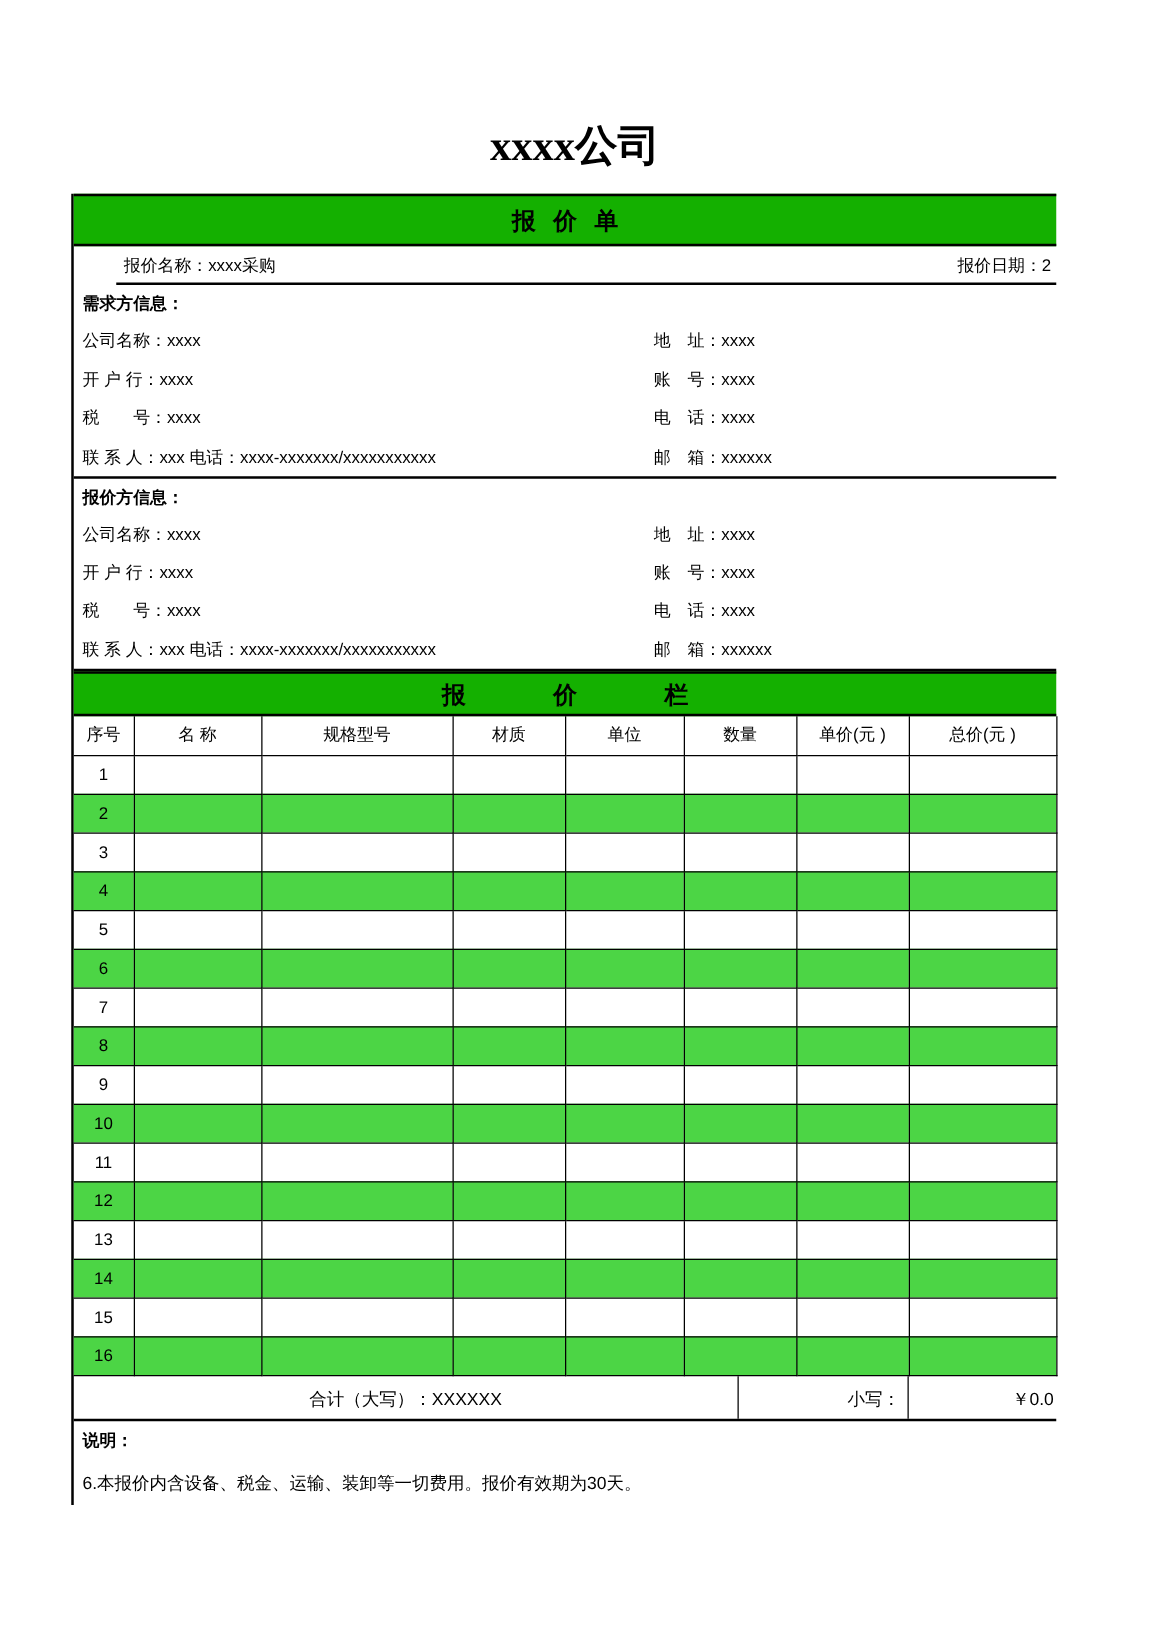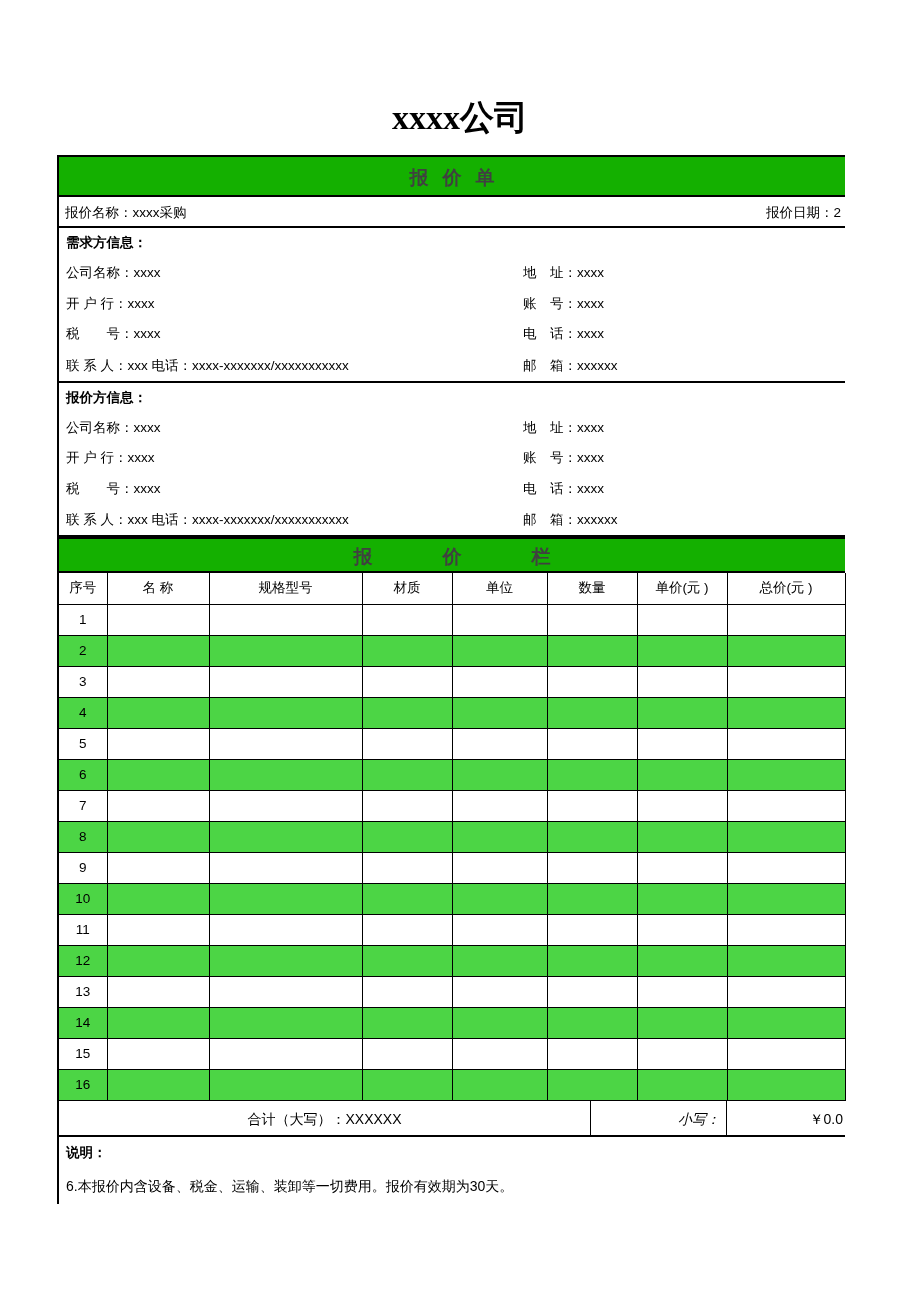--- a/index.html
+++ b/index.html
@@ -36,21 +36,21 @@
     position: absolute;
     left: 57px;
     top: 155px;
     width: 788px;           
     border-left: 2px solid #000;
     box-sizing: border-box;
   }
 
   .band {
     background: #14b000;
-    color: #404040;
+    color: #000000;
     font-weight: bold;
     text-align: center;
     border-top: 2px solid #000;
     border-bottom: 2px solid #000;
     box-sizing: border-box;
   }
   #band-quote {
     height: 42px;
     line-height: 42px;
     font-size: 19px;
@@ -66,20 +66,21 @@
   }
 
   
   .meta-row {
     position: relative;
     height: 31px;
     line-height: 31px;
     font-size: 13.5px;
     border-bottom: 2px solid #000;
     box-sizing: border-box;
+    margin-left: 34px;
   }
   .meta-left  { position: absolute; left: 6px;  top: 0; white-space: nowrap; }
   .meta-right { position: absolute; right: 4px; top: 0; white-space: nowrap; }
 
   
   .party {
     border-bottom: 2px solid #000;
     box-sizing: border-box;
     padding: 0;
   }
@@ -154,21 +155,20 @@
     border-right: 1.5px solid #000;
     box-sizing: border-box;
   }
   #total-small-label {
     position: absolute; left: 488px; top: 0;
     width: 180px; height: 100%;
     text-align: right;
     padding-right: 6px;
     border-right: 1.5px solid #000;
     box-sizing: border-box;
-    font-style: italic;
   }
   #total-amount {
     position: absolute; left: 668px; top: 0;
     width: 118px; height: 100%;
     text-align: right;
     padding-right: 2px;
     box-sizing: border-box;
     overflow: hidden;
     white-space: nowrap;
   }

